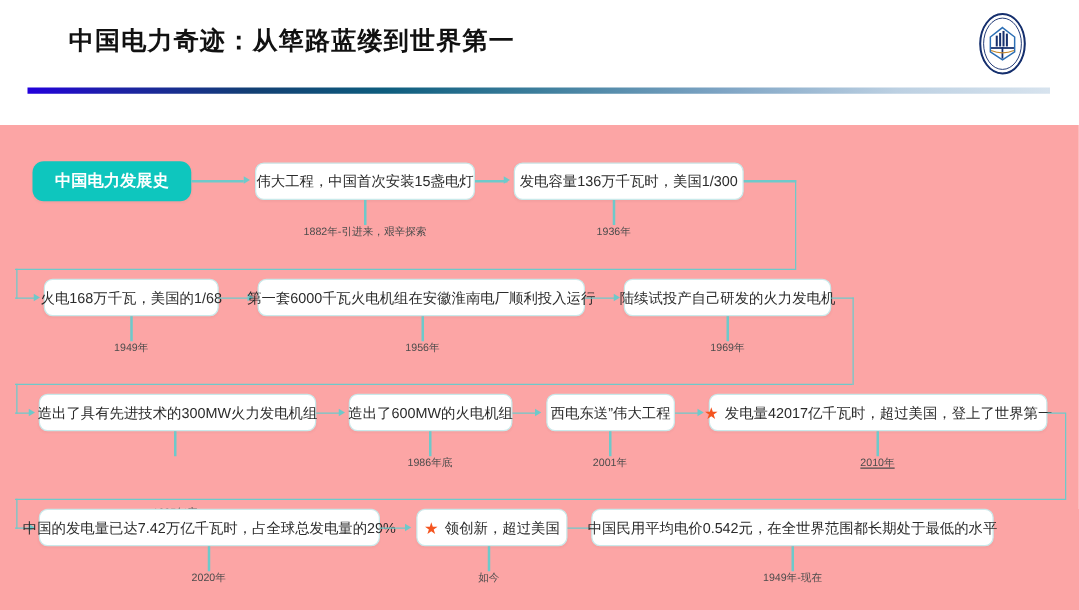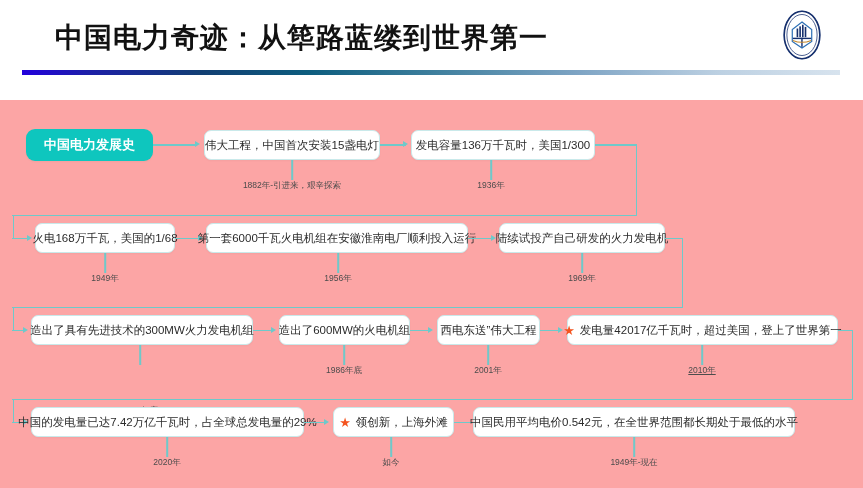--- a/index.html
+++ b/index.html
@@ -24,21 +24,21 @@
   #header {
     position: absolute;
     left: 0; top: 0;
     width: 863px; height: 100px;
     background: #ffffff;
   }
   #slide-title {
     position: absolute;
     left: 55px;
     top: 19px;
-    font-size: 28px;
+    font-size: 20px;
     font-weight: bold;
     letter-spacing: 1px;
     color: #111111;
     white-space: nowrap;
   }
   #title-rule {
     position: absolute;
     left: 22px;
     top: 70px;
     width: 818px;
@@ -263,21 +263,21 @@
       <span>中国的发电量已达7.42万亿千瓦时，占全球总发电量的29%</span>
     </div>
     <div class="tick" style="left:167px; top:337px; height:20px;"></div>
     <div class="datecap" style="left:167px; top:357px;">2020年</div>
 
     <div class="seg h" style="left:304px; top:321.6px; width:22px;"></div>
     <div class="arrow" style="left:324px; top:318.5px;"></div>
 
     <div class="node" style="left:333px; top:307px; width:121px;">
       <span class="star">★</span>
-      <span>领创新，上海外滩</span>
+      <span>领创新，超过美国</span>
     </div>
     <div class="tick" style="left:391px; top:337px; height:20px;"></div>
     <div class="datecap" style="left:391px; top:357px;">如今</div>
 
     <div class="seg h" style="left:454px; top:321.6px; width:22px;"></div>
     <div class="arrow" style="left:474px; top:318.5px;"></div>
 
     <div class="node" style="left:473px; top:307px; width:322px;">
       <span>中国民用平均电价0.542元，在全世界范围都长期处于最低的水平</span>
     </div>

